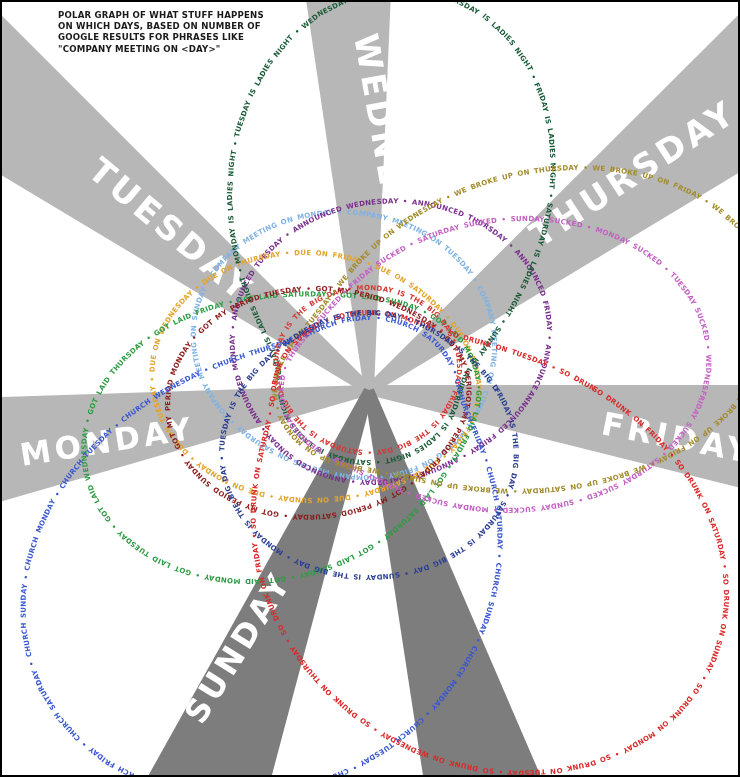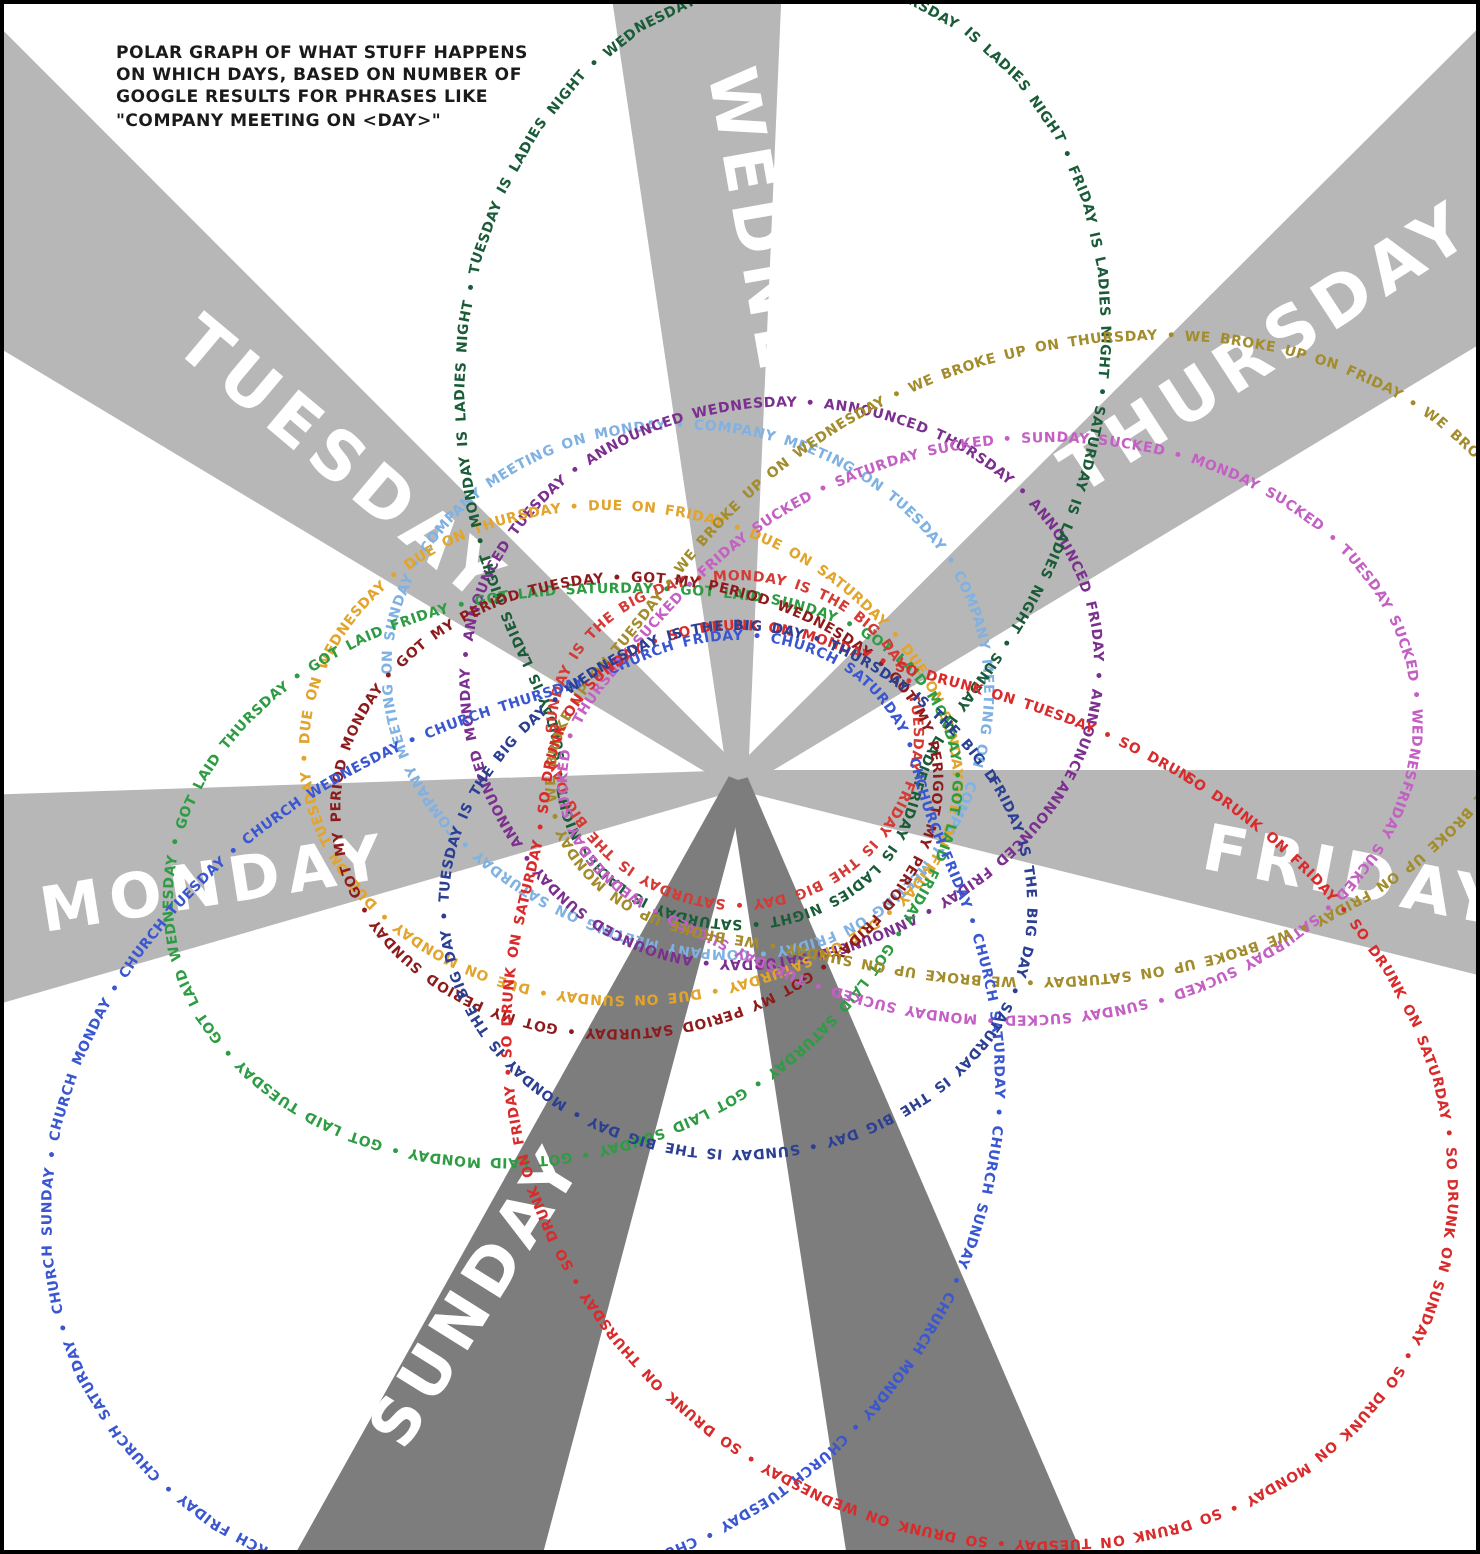--- a/index.html
+++ b/index.html
@@ -1,19 +1,19 @@
 <!DOCTYPE html>
 <html><head>
 <meta charset="utf-8">
 <style>
   html,body{margin:0;padding:0;background:#fff;}
   .frame{position:relative;width:740px;height:777px;box-sizing:border-box;border:2px solid #000;overflow:hidden;background:#fff;}
   .frame svg{position:absolute;left:0;top:0;}
   .header-block{
-    position:absolute;left:56px;top:20px;width:220px;
+    position:absolute;left:56px;top:8px;width:220px;
     font-family:"DejaVu Sans",sans-serif;font-size:8.6px;font-weight:bold;
     color:#1a1a1a;letter-spacing:.2px;line-height:1.3;
   }
   .header-block p{margin:0 0 7px 0;}
   .day-label{
     fill:#ffffff;
     font-family:"DejaVu Sans",sans-serif;
     font-weight:bold;
     letter-spacing:4px;
   }

